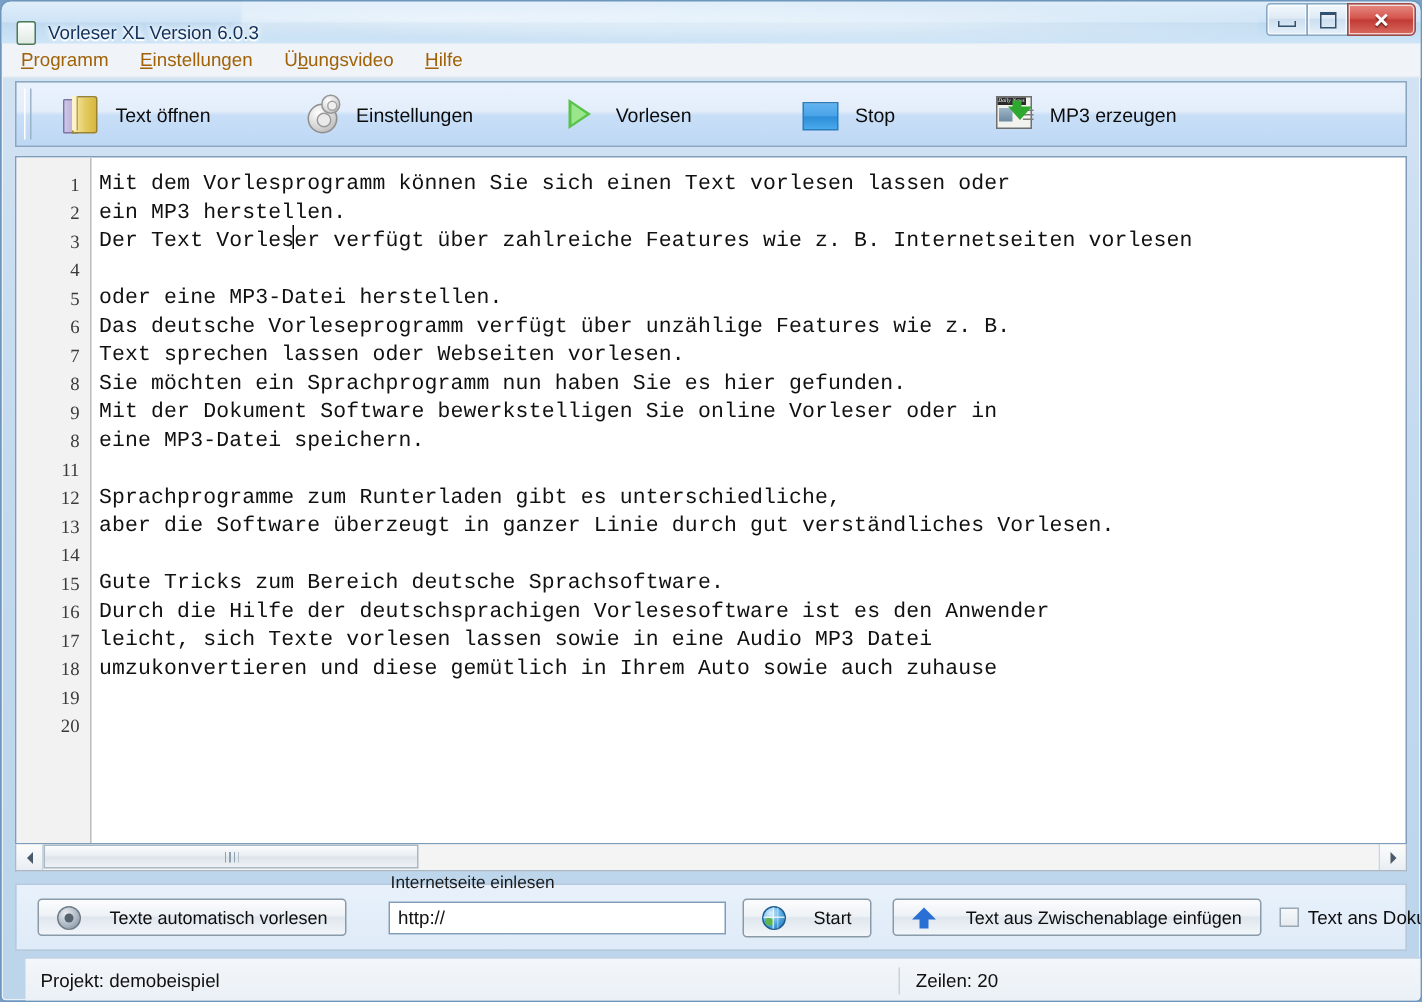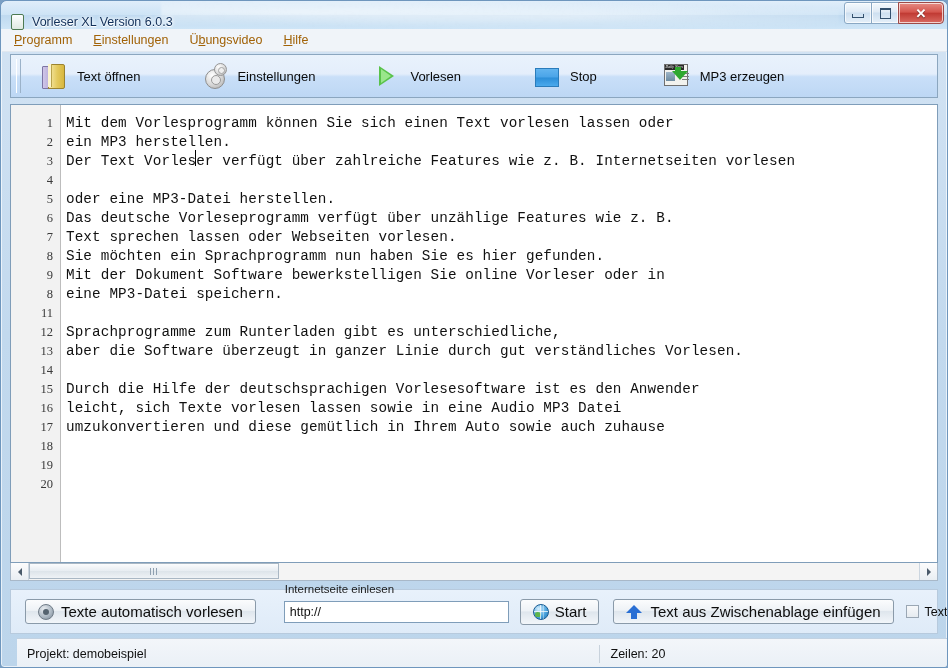--- a/index.html
+++ b/index.html
@@ -263,23 +263,24 @@
     background: linear-gradient(180deg,#e8f1fb,#dfebf8);
     border: 1px solid #b7cadd;
     display: flex; align-items: center;
   }
   .btn {
     box-sizing: border-box;
     border: 1px solid #8a9aa9;
     border-radius: 3px;
     background: linear-gradient(180deg,#fbfcfd 0%,#eef2f6 45%,#dfe6ed 50%,#f2f6fa 100%);
     display: flex; align-items: center; justify-content: center;
-    font-size: 15px; color: #0d0d0d;
+    font-size: 12px; color: #0d0d0d;
     white-space: nowrap;
     cursor: default;
+    gap: 12px;
   }
   #btn-auto { height: 25px; margin-left: 14px; padding: 0 12px; }
   #btn-auto .lbl { margin-left: 7px; }
   #btn-start { height: 26px; margin-left: 11px; padding: 0 12px; }
   #btn-start .lbl { margin-left: 6px; text-align: right; }
   #btn-clip { height: 25px; margin-left: 14px; padding: 0 12px; }
   #btn-clip .lbl { margin-left: 8px; }
 
   .ic-speaker { width:16px;height:16px;position:relative;flex:0 0 auto;}
   .ic-speaker .ring{position:absolute;left:0;top:0;width:16px;height:16px;border-radius:50%;
@@ -468,20 +469,21 @@
         <div class="code-line">oder eine MP3-Datei herstellen.</div>
         <div class="code-line">Das deutsche Vorleseprogramm verfügt über unzählige Features wie z. B.</div>
         <div class="code-line">Text sprechen lassen oder Webseiten vorlesen.</div>
         <div class="code-line">Sie möchten ein Sprachprogramm nun haben Sie es hier gefunden.</div>
         <div class="code-line">Mit der Dokument Software bewerkstelligen Sie online Vorleser oder in</div>
         <div class="code-line">eine MP3-Datei speichern.</div>
         <div class="code-line">&nbsp;</div>
         <div class="code-line">Sprachprogramme zum Runterladen gibt es unterschiedliche,</div>
         <div class="code-line">aber die Software überzeugt in ganzer Linie durch gut verständliches Vorlesen.</div>
         <div class="code-line">&nbsp;</div>
+        <div class="code-line">Gute Tricks zum Bereich deutsche Sprachsoftware.</div>
         <div class="code-line">Durch die Hilfe der deutschsprachigen Vorlesesoftware ist es den Anwender</div>
         <div class="code-line">leicht, sich Texte vorlesen lassen sowie in eine Audio MP3 Datei</div>
         <div class="code-line">umzukonvertieren und diese gemütlich in Ihrem Auto sowie auch zuhause</div>
         <div id="text-caret"></div>
       </div>
   </div>
 
   <div id="hscroll">
     <div class="sb-arrow left">
         <i></i>

